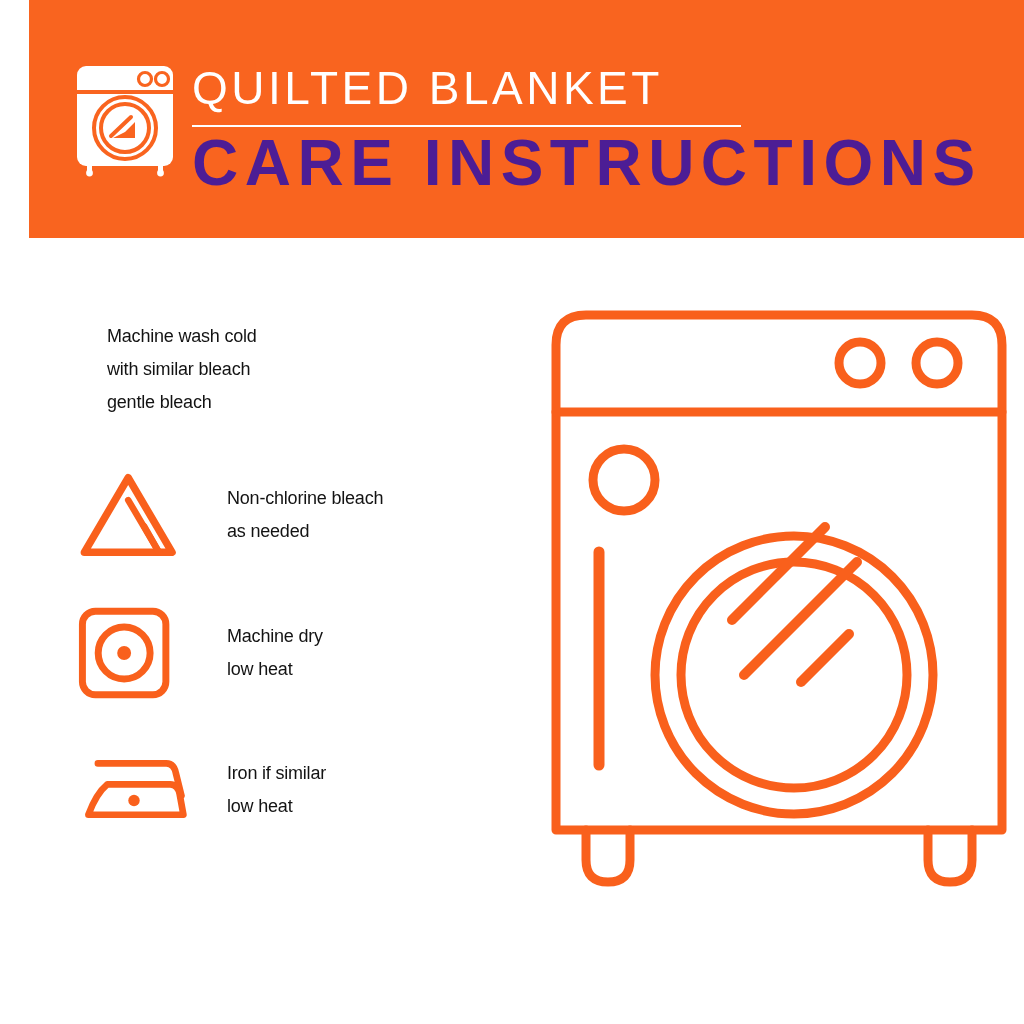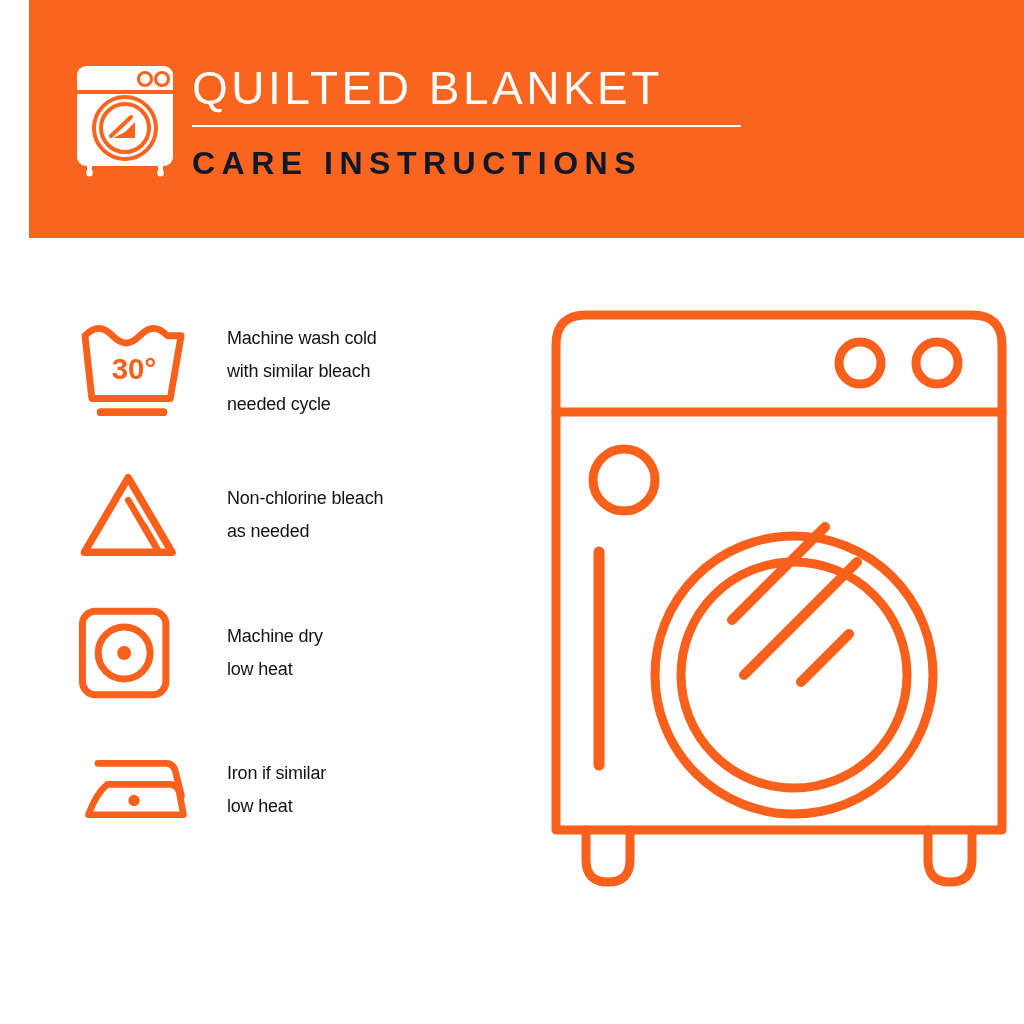--- a/index.html
+++ b/index.html
@@ -52,22 +52,22 @@
     white-space: nowrap;
     font-family: "Liberation Sans", sans-serif;
   }
   .title-rule {
     width: 549px;
     height: 2px;
     background: #ffffff;
     margin: 11px 0 8px 0;
   }
   .title-sub {
-    color: #0f172a;
-    font-size: 32px;
+    color: #4c1d95;
+    font-size: 64px;
     font-weight: 700;
     letter-spacing: 6.5px;
     line-height: 56px;
     white-space: nowrap;
     font-family: "Liberation Sans", sans-serif;
   }
 
   
   .care-list {
     position: absolute;
@@ -148,41 +148,24 @@
       <div class="title-main">QUILTED BLANKET</div>
       <div class="title-rule"></div>
       <div class="title-sub">CARE INSTRUCTIONS</div>
     </div>
 
   </div>
 
   <div class="care-list">
 
     <div class="care-row care-row-0">
-      <div class="care-symbol">
-        <svg viewBox="0 0 120 104" width="118" height="102" aria-hidden="true">
-
-          <path d="M10 16
-                   C20 6, 28 6, 38 16
-                   C48 26, 56 26, 66 16
-                   C76 6, 84 6, 94 16
-                   L108 16
-                   L97 80
-                   L17 80
-                   Z" fill="none" stroke="#F9601C" stroke-width="7" stroke-linejoin="round" stroke-linecap="round"></path>
-
-          <rect x="22" y="90" width="72" height="8" rx="4" ry="4" fill="#F9601C"></rect>
-
-          <text x="60" y="60" text-anchor="middle" font-family="Liberation Sans, sans-serif" font-size="30" font-weight="700" fill="#F9601C">30°</text>
-        </svg>
-      </div>
       <div class="care-text">
         <span class="ln">Machine wash cold</span>
         <span class="ln">with similar bleach</span>
-        <span class="ln">needed cycle</span>
+        <span class="ln">gentle bleach</span>
       </div>
     </div>
 
     <div class="care-row care-row-1">
       <div class="care-symbol">
         <svg viewBox="0 0 120 100" width="112" height="94" aria-hidden="true">
 
           <path d="M57 10 L104 90 L10 90 Z" fill="none" stroke="#F9601C" stroke-width="8" stroke-linejoin="round"></path>
 
           <path d="M57 34 L90 90" fill="none" stroke="#F9601C" stroke-width="7" stroke-linecap="round"></path>

